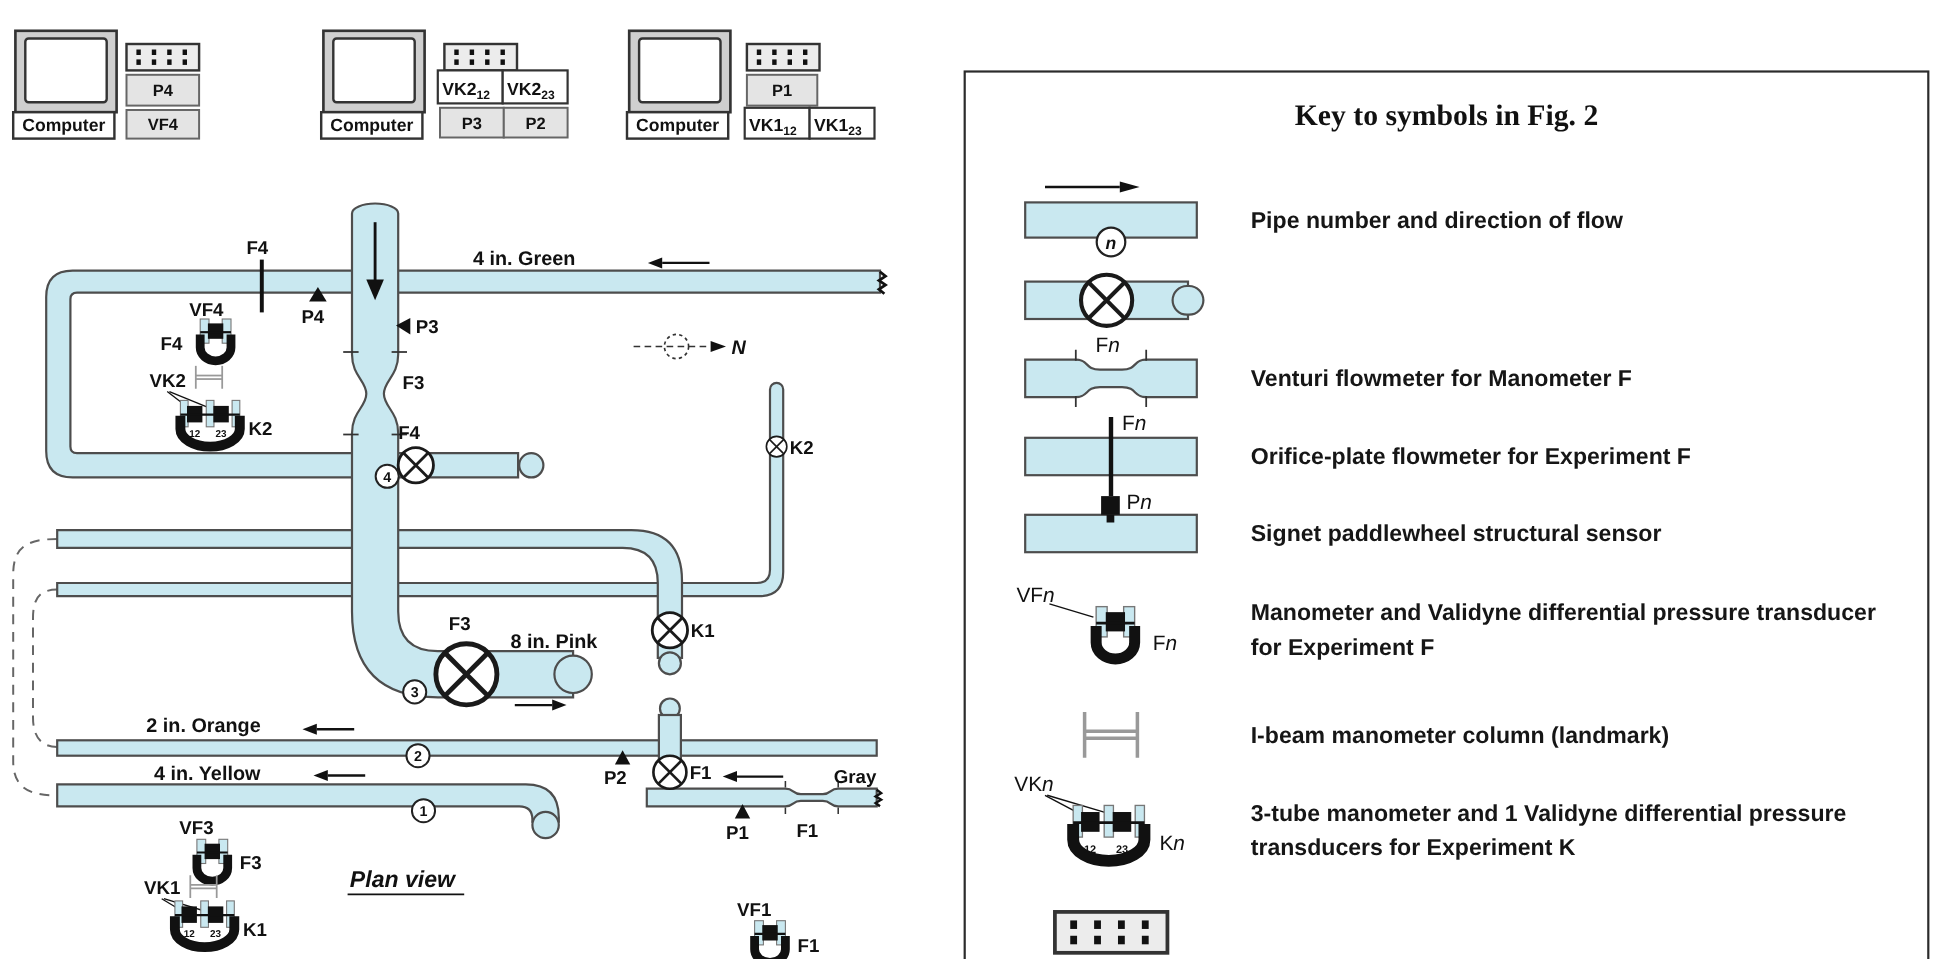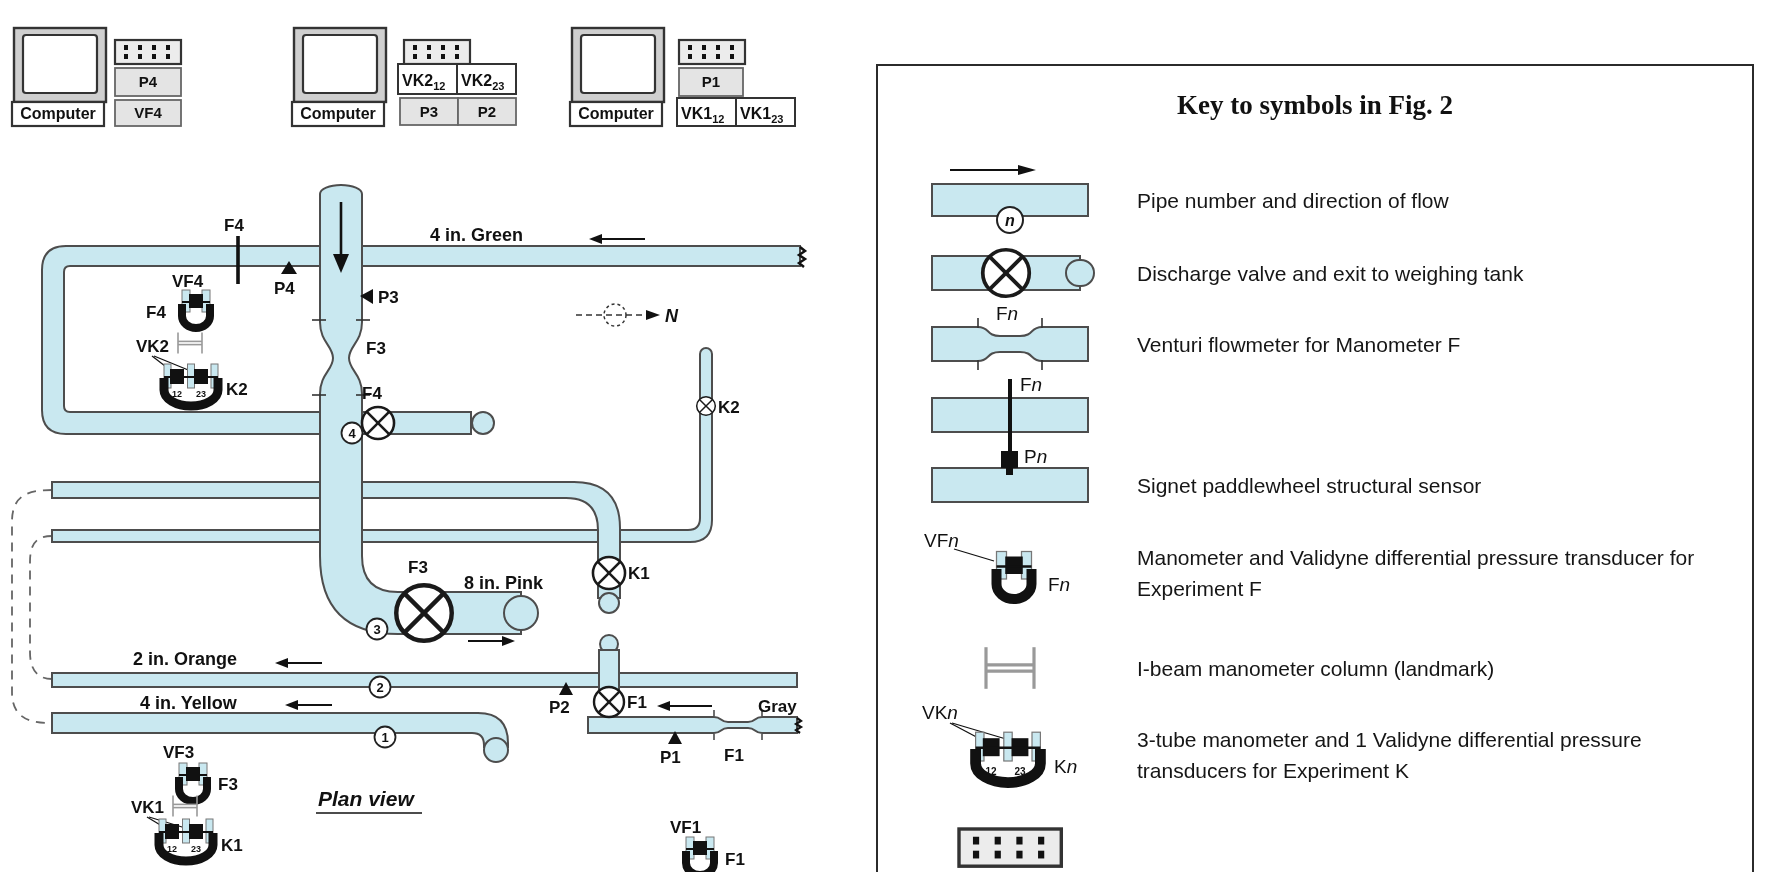--- a/index.html
+++ b/index.html
@@ -4,21 +4,21 @@
 <style>
   html,body{margin:0;padding:0;background:#fff;}
   .stage{position:relative;width:1778px;height:872px;background:#fff;overflow:hidden;
          font-family:"Liberation Sans",sans-serif;}
   svg text{font-family:"Liberation Sans",sans-serif;fill:#111;}
   .legend-panel{position:absolute;left:876px;top:36px;width:878px;height:816px;
                 border:2px solid #2b2b2b;background:#fff;box-sizing:border-box;margin-top:28px;}
   .legend-title{position:absolute;top:24px;left:0;width:100%;text-align:center;
                 font-family:"Liberation Serif",serif;font-weight:bold;font-size:27px;color:#111;}
   .legend-sym{position:absolute;left:37px;width:190px;}
-  .legend-text{position:absolute;left:259px;width:600px;font-size:21px;line-height:31px;color:#161616;}
+  .legend-text{position:absolute;left:259px;width:600px;font-size:21px;line-height:31px;color:#161616;font-weight:bold;}
 </style>
 </head>
 <body>
 
 <div class="stage">
 
 <svg width="875" height="872" viewBox="0 0 875 872" style="position:absolute;left:0;top:0;">
   <defs>
     <g id="valve">
       <circle r="15" fill="#fff" stroke="#1a1a1a" stroke-width="2.4"></circle>
@@ -277,37 +277,37 @@
     <circle cx="0" cy="20" r="13" fill="#fff" stroke="#222" stroke-width="2"></circle>
     <text x="0" y="26" text-anchor="middle" font-size="16" font-style="italic" font-weight="bold">n</text>
   </svg>
   <div class="legend-text" style="top:119px">Pipe number and direction of flow</div>
 
   <svg class="legend-sym" style="top:173px" width="190" height="68" viewBox="-95 -34 190 68">
     <rect x="-78" y="-17" width="148" height="34" fill="#c9e8f0" stroke="#4d4d4d" stroke-width="2"></rect>
     <rect x="56" y="-13" width="28" height="26" rx="13" fill="#c9e8f0" stroke="#4d4d4d" stroke-width="2"></rect>
     <use href="#valve" transform="translate(-4,0) scale(1.55)"></use>
   </svg>
-  <div class="legend-text" style="top:192px">Discharge valve and exit to weighing tank</div>
 
   <svg class="legend-sym" style="top:236px" width="190" height="84" viewBox="-95 -42 190 84">
     <path d="M-78,-17 L-32,-17 C-20,-17 -24,-8 -10,-8 L10,-8 C24,-8 20,-17 32,-17 L78,-17 L78,17 L32,17 C20,17 24,8 10,8 L-10,8 C-24,8 -20,17 -32,17 L-78,17 Z" fill="#c9e8f0" stroke="#4d4d4d" stroke-width="2"></path>
     <line x1="-32" y1="-26" x2="-32" y2="-16" stroke="#333" stroke-width="1.6"></line>
     <line x1="32" y1="-26" x2="32" y2="-16" stroke="#333" stroke-width="1.6"></line>
     <line x1="-32" y1="16" x2="-32" y2="26" stroke="#333" stroke-width="1.6"></line>
     <line x1="32" y1="16" x2="32" y2="26" stroke="#333" stroke-width="1.6"></line>
     <text x="-14" y="-24" font-size="19"><tspan>F</tspan><tspan font-style="italic">n</tspan></text>
   </svg>
   <div class="legend-text" style="top:263px">Venturi flowmeter for Manometer F</div>
 
   <svg class="legend-sym" style="top:307px" width="190" height="84" viewBox="-95 -42 190 84">
     <rect x="-78" y="-17" width="156" height="34" fill="#c9e8f0" stroke="#4d4d4d" stroke-width="2"></rect>
     <line x1="0" y1="-36" x2="0" y2="36" stroke="#111" stroke-width="4"></line>
     <text x="10" y="-24" font-size="19"><tspan>F</tspan><tspan font-style="italic">n</tspan></text>
   </svg>
+  <div class="legend-text" style="top:334px">Orifice-plate flowmeter for Experiment F</div>
 
   <svg class="legend-sym" style="top:379px" width="190" height="80" viewBox="-95 -40 190 80">
     <rect x="-78" y="-17" width="156" height="34" fill="#c9e8f0" stroke="#4d4d4d" stroke-width="2"></rect>
     <rect x="-9" y="-34" width="17" height="17" fill="#111"></rect>
     <rect x="-4" y="-17" width="7" height="7" fill="#111"></rect>
     <text x="14" y="-22" font-size="19"><tspan>P</tspan><tspan font-style="italic">n</tspan></text>
   </svg>
   <div class="legend-text" style="top:404px">Signet paddlewheel structural sensor</div>
 
   <svg class="legend-sym" style="top:459px" width="190" height="96" viewBox="-95 -48 190 96">

